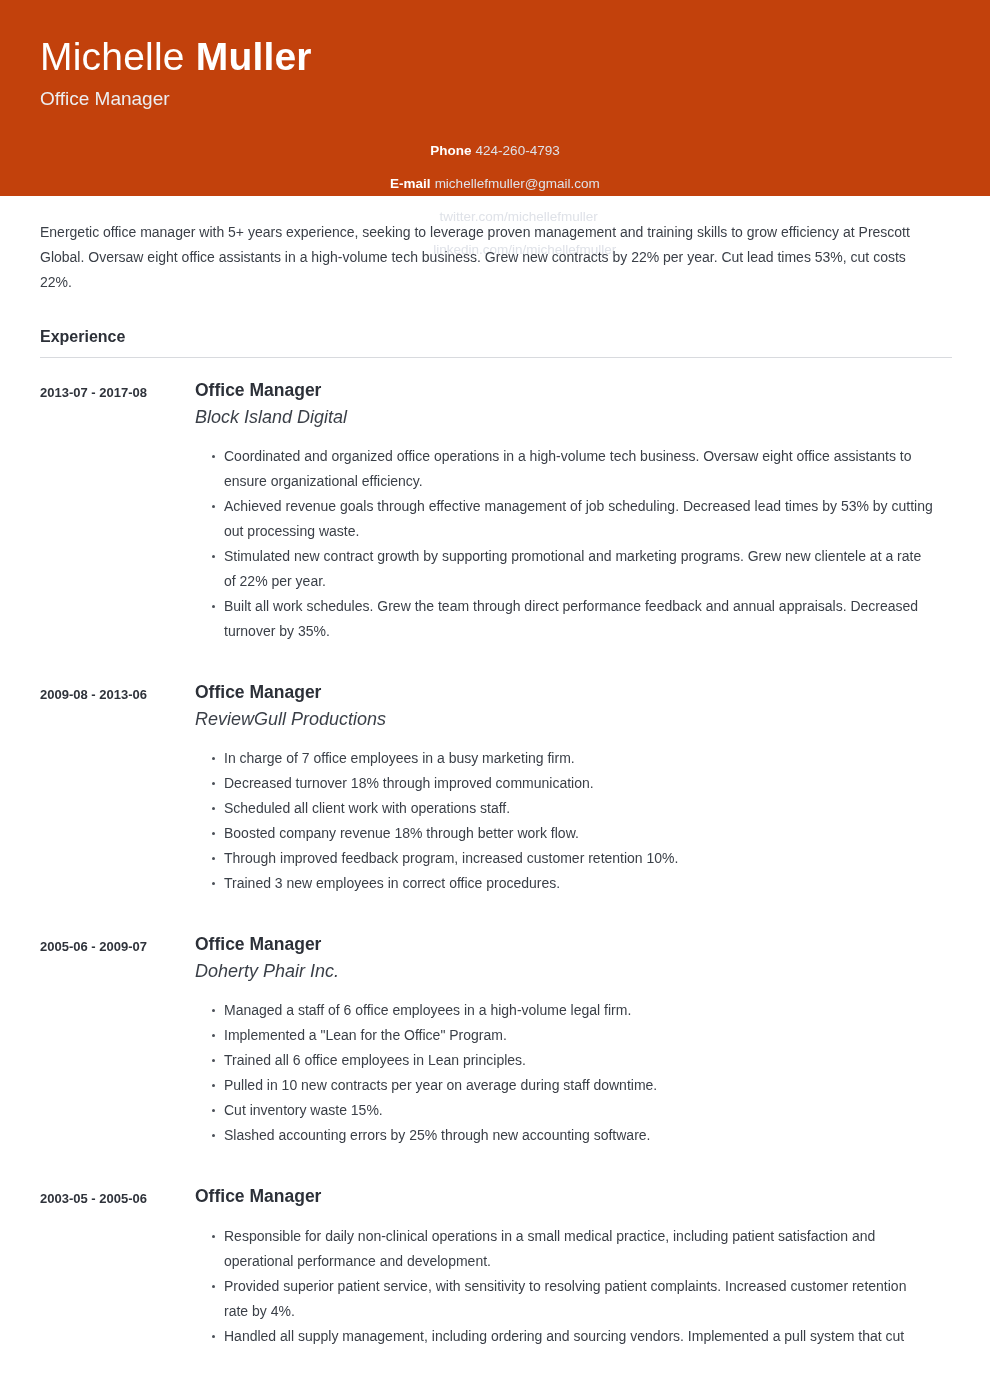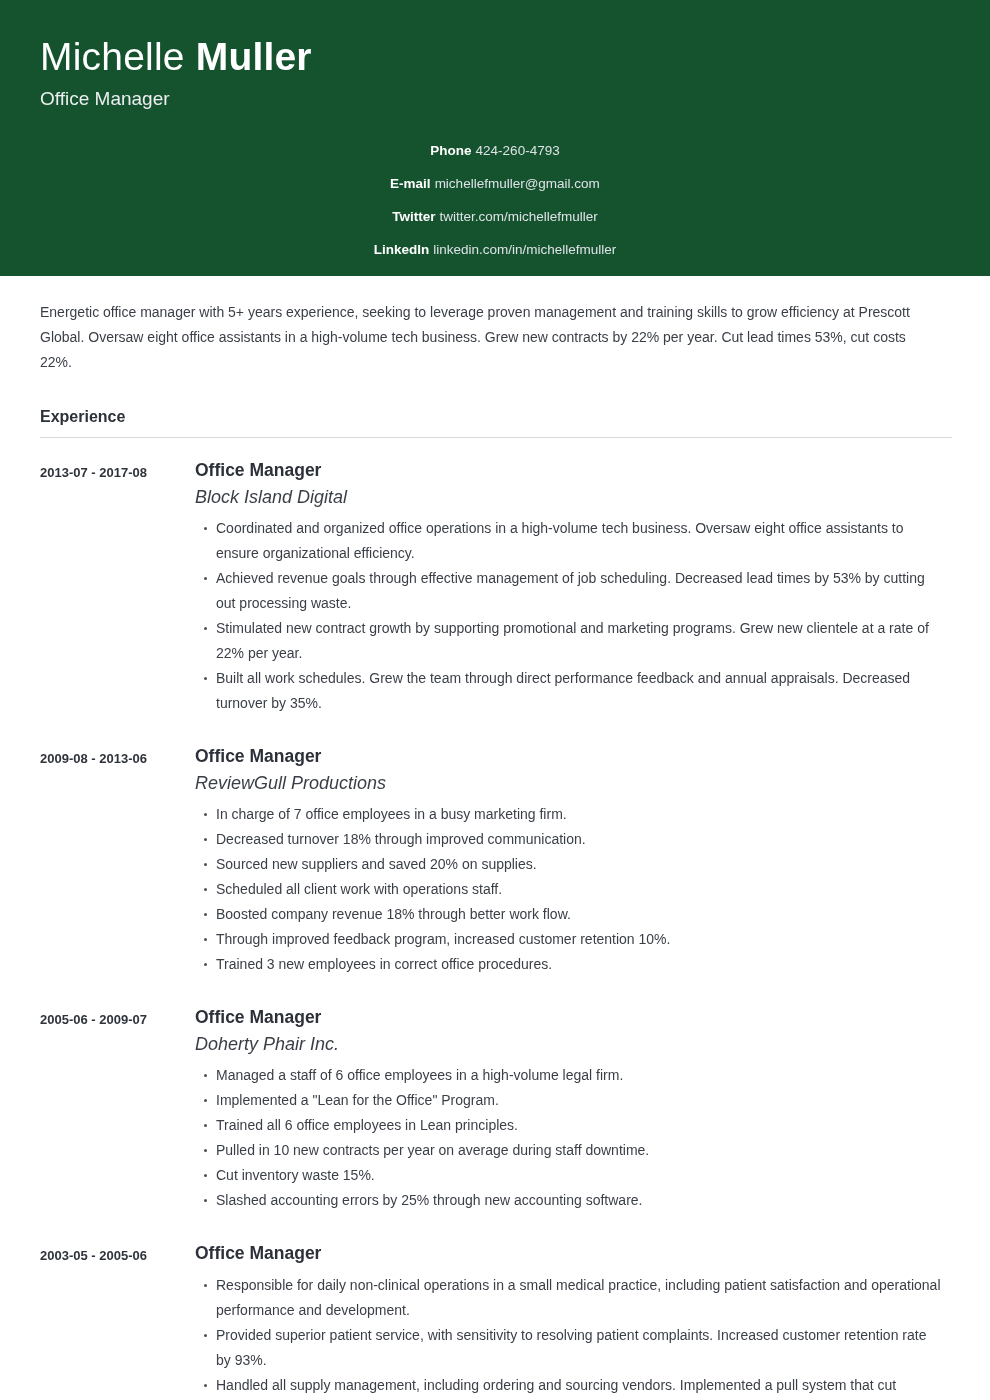--- a/index.html
+++ b/index.html
@@ -18,24 +18,24 @@
   .page {
     width: 990px;
     min-height: 1400px;
     position: relative;
     background: #ffffff;
     overflow: hidden;
   }
 
   
   .resume-header {
-    background: #14532d;
+    background: #c2410c;
     padding: 34px 40px 25px 40px;
     box-sizing: border-box;
-    height: 276px;
+    height: 196px;
   }
   .name-line {
     font-size: 39px;
     line-height: 46px;
     color: #ffffff;
     font-weight: 300;
     letter-spacing: 0.2px;
     margin: 0 0 6px 0;
     white-space: nowrap;
   }
@@ -131,21 +131,21 @@
   }
   .entry-company {
     font-size: 18px;
     font-style: italic;
     color: #3a3f47;
     line-height: 22px;
     margin: 0 0 4px 0;
   }
   .bullets {
     list-style: none;
-    margin: 8px;
+    margin: 16px;
     padding: 0;
   }
   .bullet {
     position: relative;
     padding-left: 13px;
     font-size: 14px;
     line-height: 25px;
     color: #3a3f47;
     margin: 0;
     max-width: 745px;
@@ -211,21 +211,20 @@
       </div>
 
       <div class="entry">
         <div class="entry-dates">2009-08 - 2013-06</div>
         <div class="entry-main">
           <div class="entry-position">Office Manager</div>
           <div class="entry-company">ReviewGull Productions</div>
           <ul class="bullets">
             <li class="bullet">In charge of 7 office employees in a busy marketing firm.</li>
             <li class="bullet">Decreased turnover 18% through improved communication.</li>
-            <li class="bullet">Sourced new suppliers and saved 20% on supplies.</li>
             <li class="bullet">Scheduled all client work with operations staff.</li>
             <li class="bullet">Boosted company revenue 18% through better work flow.</li>
             <li class="bullet">Through improved feedback program, increased customer retention 10%.</li>
             <li class="bullet">Trained 3 new employees in correct office procedures.</li>
           </ul>
         </div>
       </div>
 
       <div class="entry">
         <div class="entry-dates">2005-06 - 2009-07</div>
@@ -242,21 +241,21 @@
           </ul>
         </div>
       </div>
 
       <div class="entry">
         <div class="entry-dates">2003-05 - 2005-06</div>
         <div class="entry-main">
           <div class="entry-position">Office Manager</div>
           <ul class="bullets">
             <li class="bullet">Responsible for daily non-clinical operations in a small medical practice, including patient satisfaction and operational performance and development.</li>
-            <li class="bullet">Provided superior patient service, with sensitivity to resolving patient complaints. Increased customer retention rate by 93%.</li>
+            <li class="bullet">Provided superior patient service, with sensitivity to resolving patient complaints. Increased customer retention rate by 4%.</li>
             <li class="bullet">Handled all supply management, including ordering and sourcing vendors. Implemented a pull system that cut</li>
           </ul>
         </div>
       </div>
 
     </div>
   </div>
 </div>
 
 </body></html>

